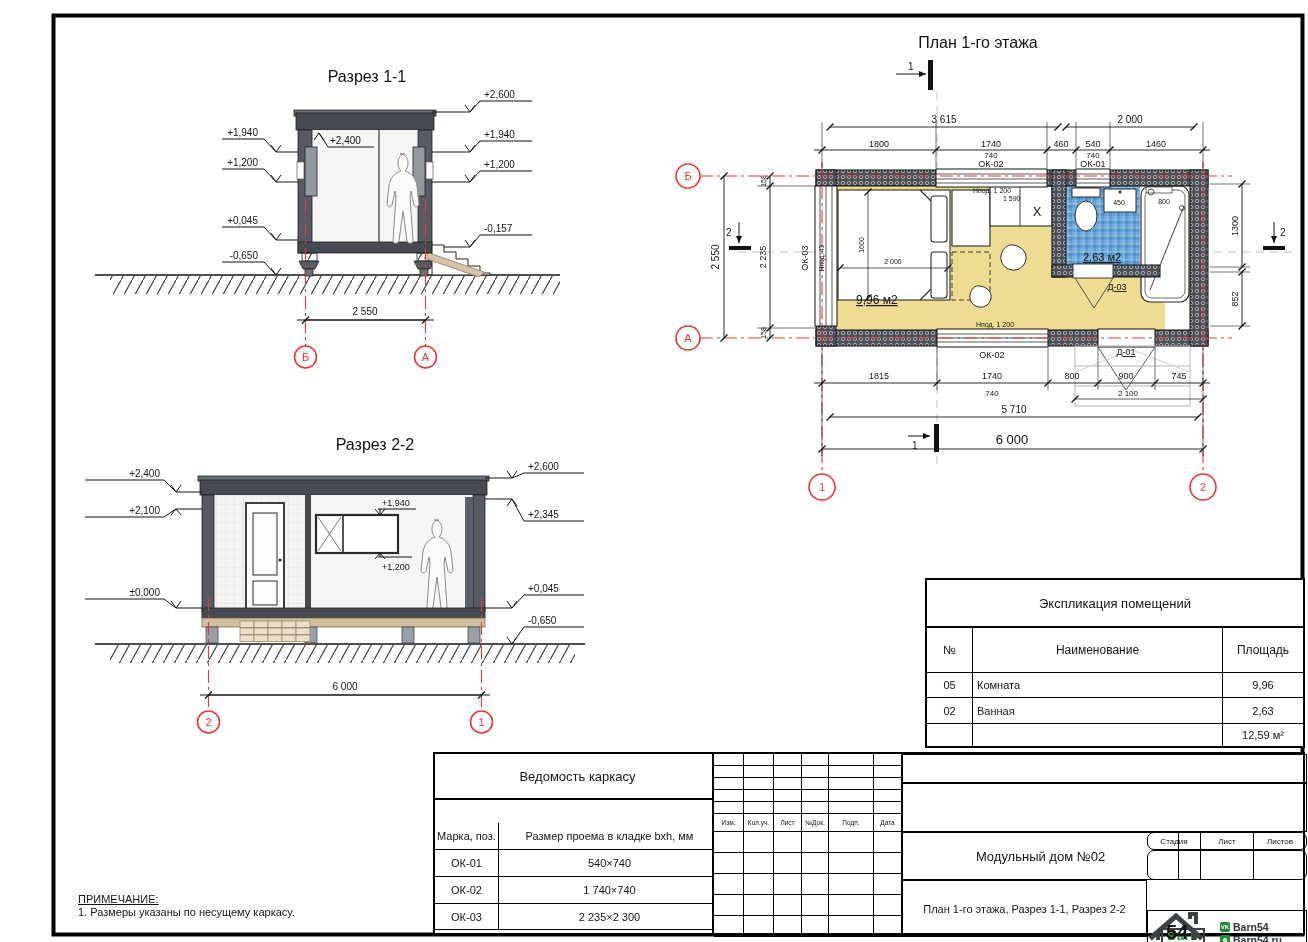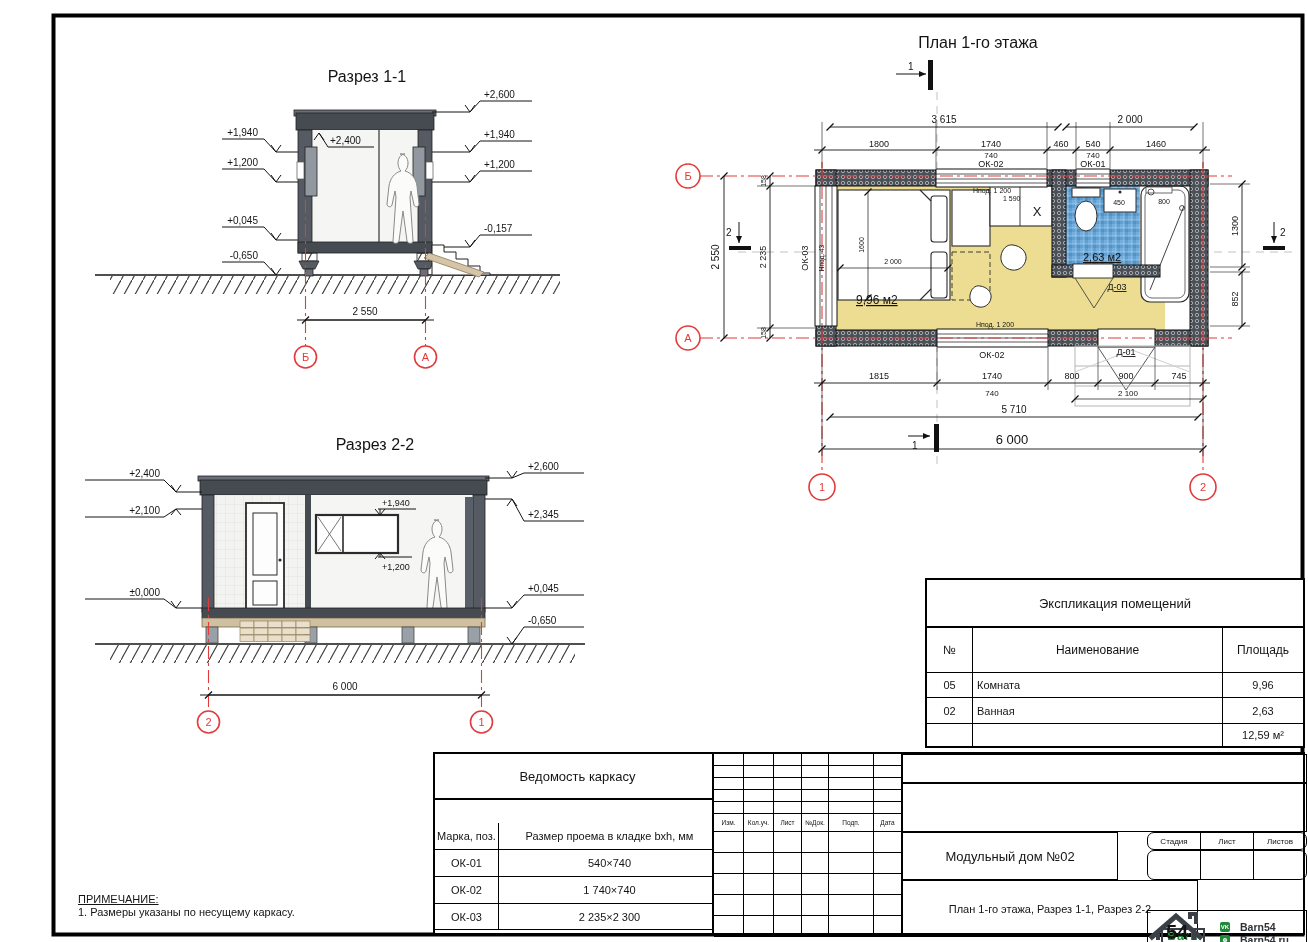--- a/index.html
+++ b/index.html
@@ -42,21 +42,21 @@
   .revgrid>i{border-right:1px solid #000;border-bottom:1px solid #000;display:flex;align-items:center;justify-content:center;font-style:normal;font-size:6.5px;}
   .cell-c{display:flex;align-items:center;justify-content:center;text-align:center;}
   .stageh{display:flex;border-radius:7px;}
   .stageh>div{flex:1;border-right:1px solid #000;display:flex;align-items:center;justify-content:center;font-size:8px;}
   .stageh>div:last-child{border-right:none;}
   .logo-cell{display:flex;align-items:center;gap:6px;padding:3px 4px;}
   .logo-left{width:62px;display:flex;flex-direction:column;align-items:center;}
   .barnbox{border:2px solid #3a4046;color:#1e8a38;font-weight:bold;font-size:12px;line-height:13px;padding:0 4px;letter-spacing:1px;}
   .strip{width:62px;height:5px;background:#1e8a38;margin-top:1px;}
   .socials{display:flex;flex-direction:column;gap:1px;}
-  .soc{display:flex;align-items:center;gap:10px;font-weight:bold;font-size:10.5px;color:#2d3338;}
+  .soc{display:flex;align-items:center;gap:3px;font-weight:bold;font-size:10.5px;color:#2d3338;}
   .sic{width:10px;height:10px;background:#1e8a38;color:#fff;font-size:6px;display:flex;align-items:center;justify-content:center;border-radius:2px;}
   .note{position:absolute;left:78px;top:893px;font-size:11px;}
   .note .nt{text-decoration:underline;margin-bottom:1px;}
 </style>
 </head>
 <body>
 
 <div class="sheet">
 
 <svg width="1308" height="942" viewBox="0 0 1308 942">
@@ -544,22 +544,22 @@
         <i></i>
     <i></i>
         <i></i>
         <i></i>
         <i></i>
         <i></i>
         <i></i>
   </div>
   <div class="abs" style="left:188px;top:0;width:405px;height:29px;"></div>
   <div class="abs" style="left:188px;top:29px;width:405px;height:49px;"></div>
-  <div class="abs cell-c" style="left:188px;top:78px;width:216px;height:48px;font-size:13px;">Модульный дом №02</div>
-  <div class="abs cell-c" style="left:188px;top:126px;width:296px;height:57px;font-size:11px;">План 1-го этажа, Разрез 1-1, Разрез 2-2</div>
+  <div class="abs cell-c" style="left:188px;top:78px;width:277px;height:48px;font-size:13px;">Модульный дом №02</div>
+  <div class="abs cell-c" style="left:188px;top:126px;width:245px;height:57px;font-size:11px;">План 1-го этажа, Разрез 1-1, Разрез 2-2</div>
   <div class="abs stageh" style="left:433px;top:78px;width:160px;height:18px;">
     <div>Стадия</div>
     <div>Лист</div>
     <div>Листов</div>
   </div>
   <div class="abs stageh" style="left:433px;top:96px;width:160px;height:30px;">
     <div></div>
     <div></div>
     <div></div>
   </div>

